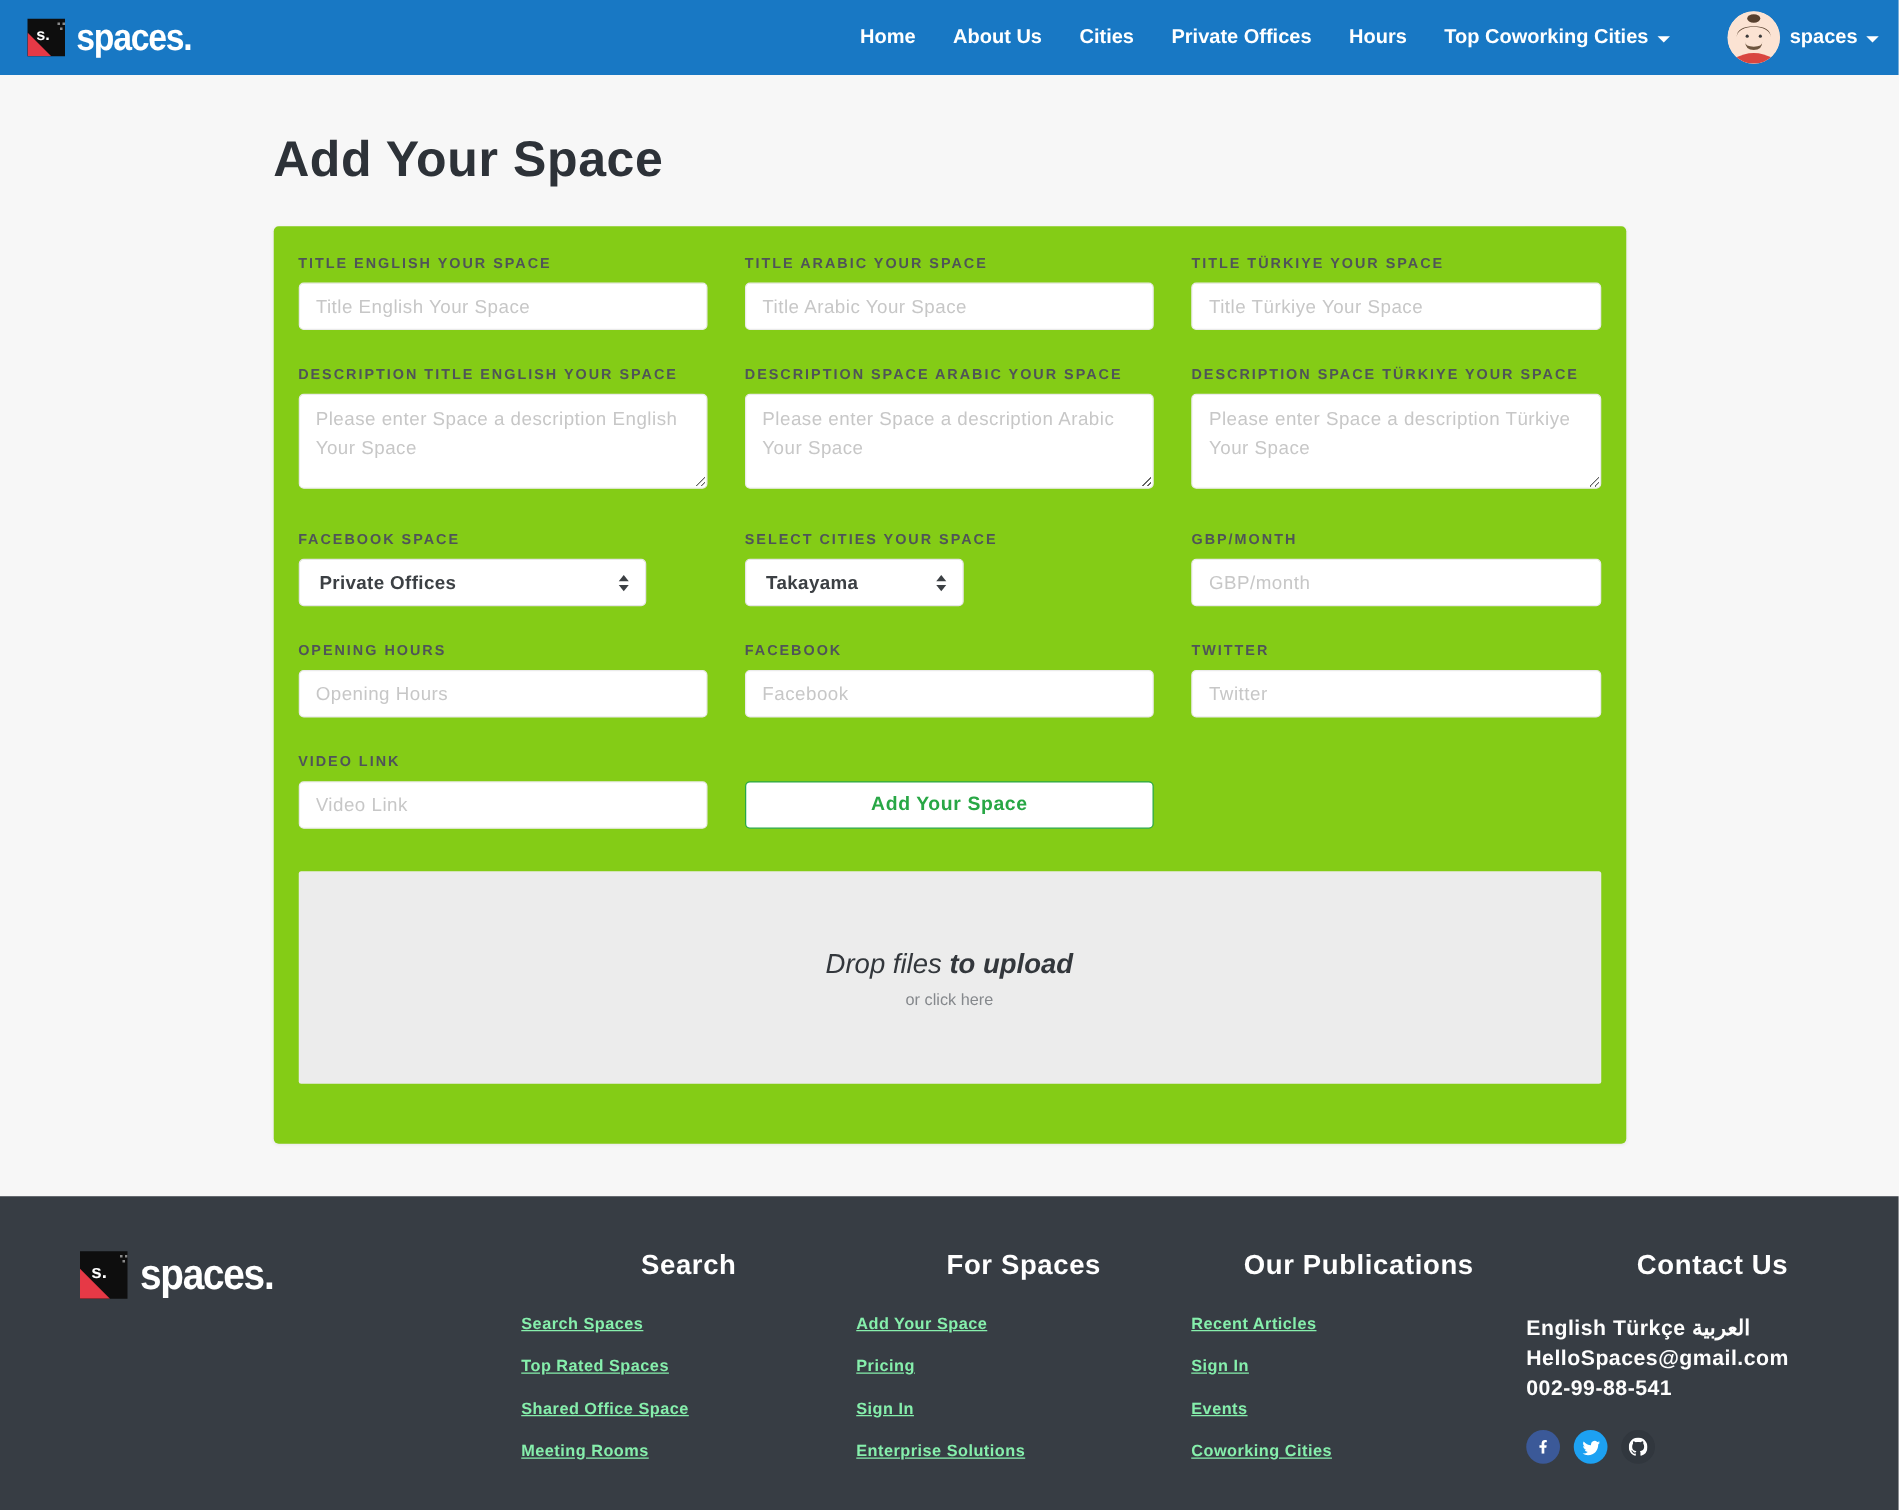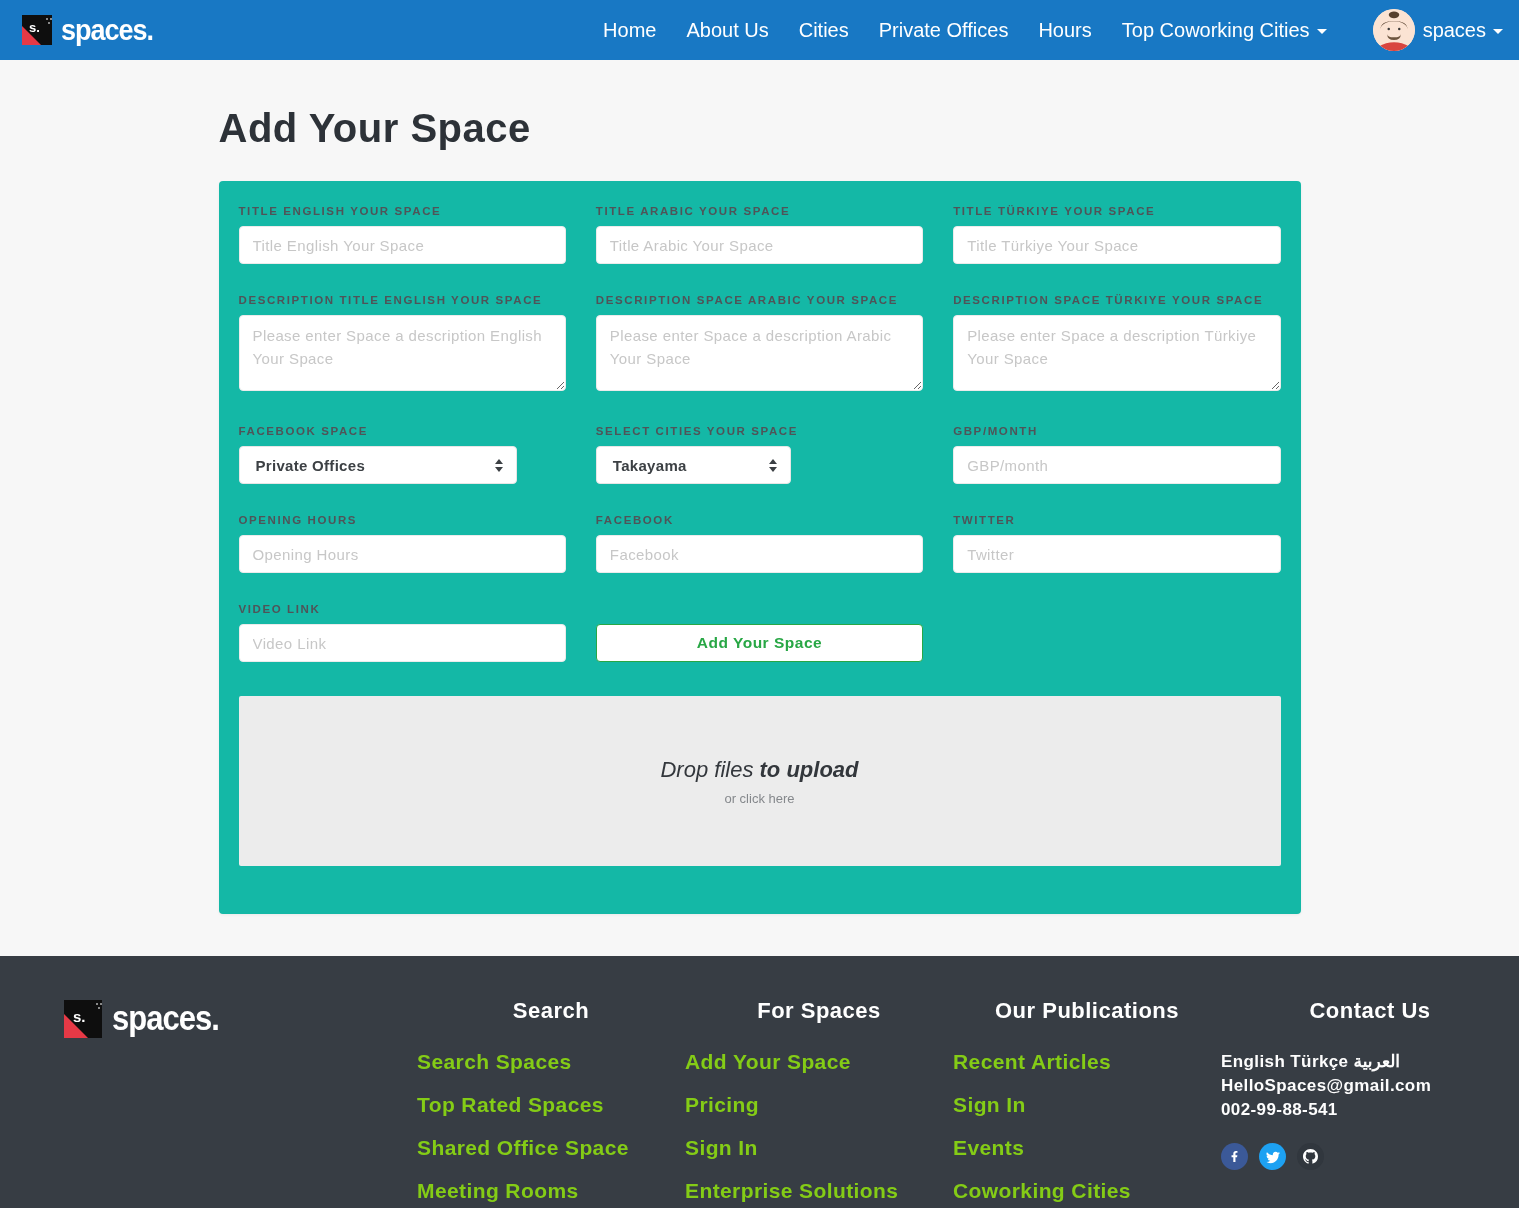--- a/index.html
+++ b/index.html
@@ -9,41 +9,41 @@
   .navbar { height:60px; background:#1878c4; display:flex; align-items:center; padding:0 16px 0 22px; }
   .brand { display:flex; align-items:center; gap:9px; cursor:pointer; }
   .logo-mark { position:relative; width:30px; height:30px; background:#0e0e0e; overflow:hidden; }
   .logo-mark::before { content:""; position:absolute; left:0; bottom:0; width:0; height:0;
       border-left:19px solid #e63946; border-top:19px solid transparent; }
   .logo-mark .s { position:absolute; left:7px; top:5px; color:#fff; font-weight:bold; font-size:13px; z-index:2; }
   .logo-mark .dots { position:absolute; right:4px; top:3px; width:2px; height:2px; background:#8a8a8a;
       box-shadow:4px 0 0 #8a8a8a, 2px 4px 0 #8a8a8a; }
   .brand-word { color:#fff; font-size:27px; font-weight:800; letter-spacing:-1px; transform:scaleY(1.12); }
   .nav-items { margin-left:auto; display:flex; align-items:center; gap:30px; }
-  .nav-link { color:#fff; font-size:20px; font-weight:400; cursor:pointer; display:flex; align-items:center; gap:7px; }
+  .nav-link { color:#fff; font-size:16px; font-weight:700; cursor:pointer; display:flex; align-items:center; gap:7px; }
   .caret { width:0; height:0; border-left:5px solid transparent; border-right:5px solid transparent; border-top:5px solid #fff; margin-top:2px; }
   .user-chip { display:flex; align-items:center; gap:8px; margin-left:16px; cursor:pointer; }
   .avatar { width:42px; height:42px; border-radius:50%; overflow:hidden; background:#fbe3d3; flex:none; }
 
   
   .main-wrap { width:1082px; margin:0 auto; padding-top:46px; padding-bottom:22px; }
   .page-title { font-size:40px; font-weight:700; color:#2d3238; letter-spacing:0.5px; }
-  .card { margin-top:30px; background:#14b8a6; border-radius:4px; box-shadow:0 1px 3px rgba(0,0,0,0.06); padding:24px 20px 48px; }
+  .card { margin-top:30px; background:#84cc16; border-radius:4px; box-shadow:0 1px 3px rgba(0,0,0,0.06); padding:24px 20px 48px; }
   .grid3 { display:grid; grid-template-columns:repeat(3,1fr); column-gap:30px; }
   .fgroup { margin-bottom:30px; }
   .flabel { display:block; font-size:11.5px; font-weight:700; letter-spacing:1.6px; color:#4f5458; margin-bottom:9px; }
   .finput, .ftext { width:100%; border:1px solid #ebebeb; border-radius:4px; background:#fff;
       font-family:"Liberation Sans", sans-serif; font-size:15px; color:#444; letter-spacing:0.4px; }
   .finput { height:38px; padding:0 13px; }
   .ftext { height:76px; padding:9px 13px; resize:both; line-height:1.5; }
   .finput::placeholder, .ftext::placeholder { color:#c7c7c7; }
   .fselect { height:38px; border:1px solid #e6e6e6; border-radius:4px; background:#fff; display:flex;
       align-items:center; justify-content:space-between; padding:0 13px 0 16px; cursor:pointer;
       font-size:15px; font-weight:600; color:#3c4044; letter-spacing:0.3px; }
-  .sel-cat { width:278px; } .sel-city { width:195px; }
+  .sel-cat { width:278px; } .sel-city { width:175px; }
   .updown { display:flex; flex-direction:column; align-items:center; gap:3px; }
   .tri-up { width:0; height:0; border-left:4px solid transparent; border-right:4px solid transparent; border-bottom:5px solid #3c4044; }
   .tri-dn { width:0; height:0; border-left:4px solid transparent; border-right:4px solid transparent; border-top:5px solid #3c4044; }
   .submit-cell { display:flex; align-items:flex-end; }
   .btn-submit { width:100%; height:38px; background:#fff; border:1px solid #28a745; border-radius:4px;
       color:#28a745; font-size:15.5px; font-weight:600; letter-spacing:0.5px; cursor:pointer;
       font-family:"Liberation Sans", sans-serif; }
   .dropzone { margin-top:4px; height:170px; background:#ececec; border-radius:2px; display:flex;
       flex-direction:column; align-items:center; justify-content:center; cursor:pointer; }
   .drop-main { font-size:22px; color:#33373c;font-style:italic; }
@@ -53,21 +53,21 @@
   
   .footer { margin-top:20px; background:#373d44; padding:42px 0 0 64px; display:flex; }
   .f-brand { width:353px; padding-top:2px; }
   .f-brand .brandrow { display:flex; align-items:center; gap:10px; }
   .f-brand .logo-mark { width:38px; height:38px; }
   .f-brand .logo-mark::before { border-left-width:24px; border-top-width:24px; }
   .f-brand .logo-mark .s { left:9px; top:8px; font-size:15px; }
   .f-brand .brand-word { font-size:31px; }
   .f-col { width:268px; }
   .f-head { color:#fff; font-size:22px; font-weight:700; letter-spacing:0.5px; margin-bottom:26px;text-align:center; }
-  .f-link { display:block; color:#84cc16; font-size:21px; font-weight:600; letter-spacing:0.4px; margin-bottom:19px; cursor:pointer; }
+  .f-link { display:block; color:#86efac; font-size:13px; font-weight:600; letter-spacing:0.4px; margin-bottom:19px; cursor:pointer;text-decoration:underline; }
   .f-contact { width:298px; }
   .c-line { color:#fdfdfd; font-size:17px; font-weight:700; letter-spacing:0.4px; line-height:1.4; }
   .socials { display:flex; gap:11px; margin-top:22px; padding-bottom:40px; }
   .soc { width:27px; height:27px; border-radius:50%; display:flex; align-items:center; justify-content:center; cursor:pointer; }
   .soc svg { display:block; }
 </style>
 </head>
 <body>
 
 <div class="navbar">

